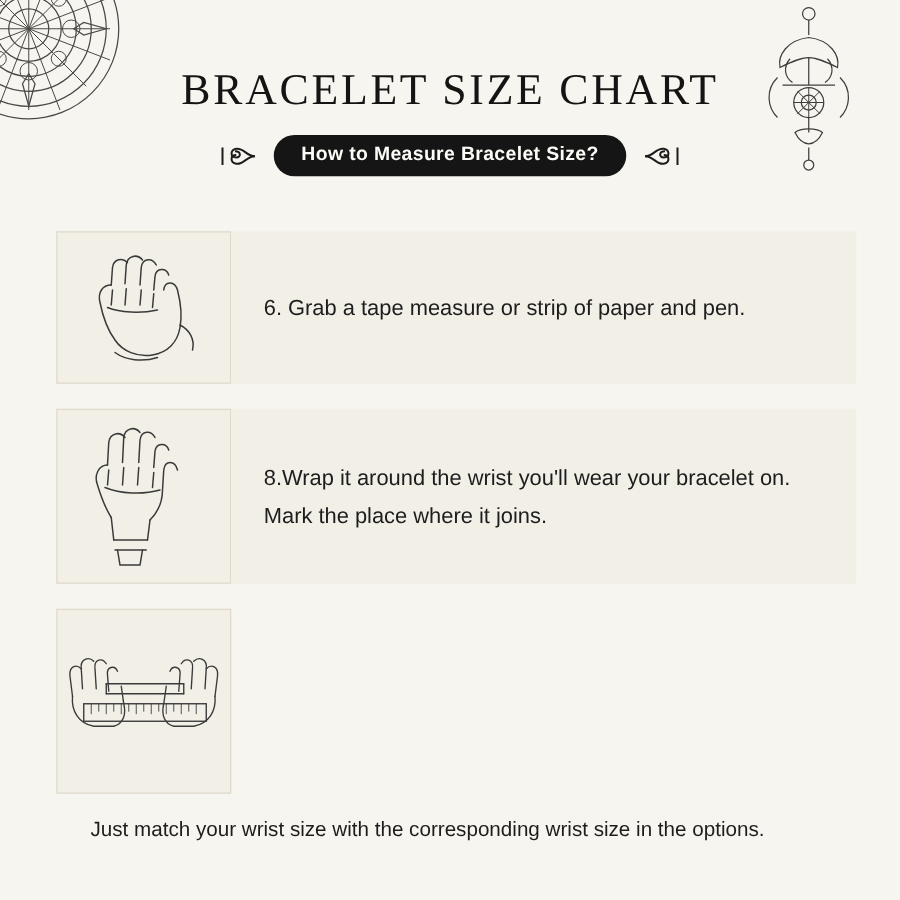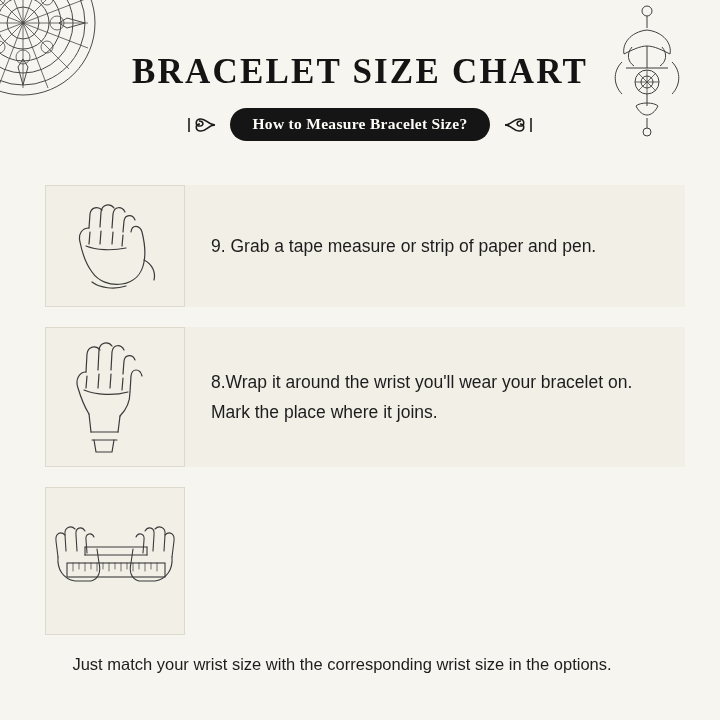--- a/index.html
+++ b/index.html
@@ -45,39 +45,39 @@
   
   .title {
     position: absolute;
     top: 52px;
     left: 0;
     width: 720px;
     text-align: center;
     font-family: "Liberation Serif", serif;
     font-size: 35px;
     letter-spacing: 2.2px;
-    font-weight: 700;
+    font-weight: 400;
     color: #141414;
   }
   .subtitle-row {
     position: absolute;
     top: 108px;
     left: 0;
     width: 720px;
     display: flex;
     align-items: center;
     justify-content: center;
     gap: 14px;
   }
   .pill {
     background: #151515;
     color: #fdfcf7;
     border-radius: 20px;
     padding: 7px 22px 8px 22px;
-    font-family: Liberation Serif, serif;
+    font-family: Liberation Sans, sans-serif;
     font-weight: 700;
     font-size: 15.5px;
     letter-spacing: .3px;
     white-space: nowrap;
   }
   .flourish {
     width: 30px;
     height: 22px;
     flex: none;
   }
@@ -240,21 +240,21 @@
             <path d="M34 38 L33 50"></path>
             <path d="M45 37 L44 50"></path>
             <path d="M57 38 L56 50"></path>
             <path d="M67 41 L66 52"></path>
             <path d="M30 52 C40 56 56 57 70 54"></path>
             <path d="M88 66 C96 70 100 78 98 86"></path>
             <path d="M36 88 C44 94 58 96 70 92"></path>
           </g>
         </svg>
       </div>
-      <div class="step-text">9. Grab a tape measure or strip of paper and pen.</div>
+      <div class="step-text">6. Grab a tape measure or strip of paper and pen.</div>
     </div>
 
     <div class="step step2">
       <div class="thumb">
         <svg width="118" height="122" viewBox="0 0 118 122">
           <g fill="none" stroke="#3a3a3a" stroke-width="1.2" stroke-linecap="round">
             <path d="M44 14 C40 9 32 10 31 18 L30 36"></path>
             <path d="M56 10 C52 5 44 6 43 14 L42 34"></path>
             <path d="M68 14 C65 8 57 8 56 16 L55 34"></path>
             <path d="M79 24 C77 18 69 18 68 25 L67 38"></path>

